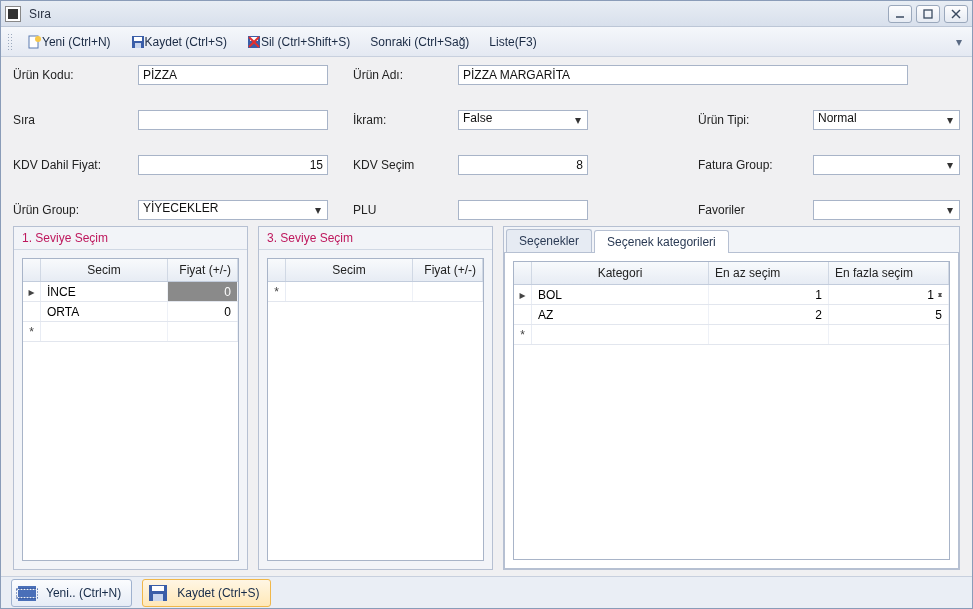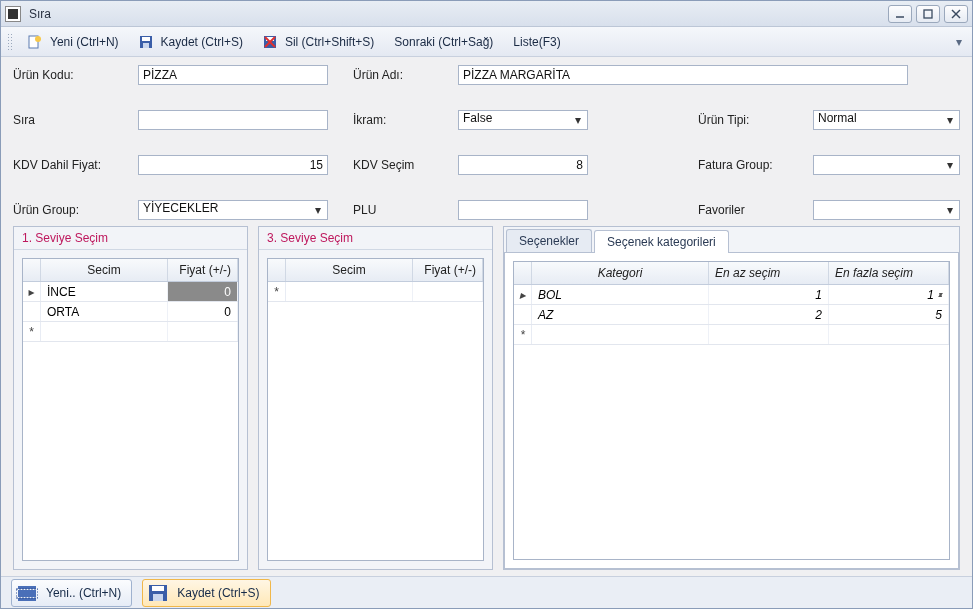--- a/index.html
+++ b/index.html
@@ -9,21 +9,21 @@
 .titlebar { height: 26px; background: linear-gradient(#e8edf4, #d8e0ec); display: flex; align-items: center; padding: 0 4px; border-bottom: 1px solid #bcc6d6; }
 .titlebar .title-icon { width:16px; height:16px; background:#fff; border:1px solid #888; margin-right:6px; position:relative; }
 .titlebar .title-icon::after{content:"";position:absolute;left:2px;top:2px;right:2px;bottom:2px;background:#333;}
 .titlebar .title { flex:1; color:#283040; padding-left:2px; }
 .winbtns { display:flex; gap:4px; }
 .winbtn { width:24px; height:18px; border:1px solid #9aa8bc; border-radius:3px; background:linear-gradient(#fdfdfe,#e6ebf3); display:flex; align-items:center; justify-content:center; color:#3a4a60; cursor:default; }
 .winbtn svg { width:10px; height:10px; }
 
 .toolbar { height:30px; background:linear-gradient(#f5f7fb,#e4e9f2); border-bottom:1px solid #c8d0de; display:flex; align-items:center; padding:0 6px; gap:2px; }
 .toolbar .grip { width:6px; height:18px; background-image:radial-gradient(#9aa8bc 1px, transparent 1px); background-size:3px 3px; margin-right:4px; }
-.tbtn { display:flex; align-items:center; gap:8px; padding:3px 8px; color:#1a2a44; cursor:default; border:1px solid transparent; border-radius:3px; }
+.tbtn { display:flex; align-items:center; gap:0; padding:3px 8px; color:#1a2a44; cursor:default; border:1px solid transparent; border-radius:3px; }
 .tbtn .ico { width:14px; height:14px; display:flex; align-items:center; justify-content:center; }
 .toolbar .spacer{flex:1;}
 .toolbar .dd { color:#5a6a84; padding:0 4px; }
 
 .content { flex:1; padding:8px 12px 6px 12px; display:flex; flex-direction:column; gap:6px; }
 
 .formgrid { display:grid; grid-template-columns: 100px 190px 80px 215px 90px 1fr; column-gap:10px; row-gap:6px; align-items:center;gap:25px; }
 .lbl { color:#222; white-space:nowrap; }
 .inp, .cmb { height:20px; border:1px solid #a8b4c8; background:#fff; padding:0 4px; color:#111; width:100%; }
 .cmb { position:relative; padding-right:18px; }
@@ -216,21 +216,21 @@
         </div>
       </div>
 
       <div class="panel right-panel" style="background:#f2f4f8;">
         <div class="panel-body">
           <div class="tabs">
             <div class="tab">Seçenekler</div>
             <div class="tab active">Seçenek kategorileri</div>
           </div>
           <div class="tabpanel">
-            <div class="grid kat-grid" style="height:100%;font-style:italic;">
+            <div class="grid kat-grid" style="height:100%;">
               <div class="ghead">
                 <div class="ghi"></div>
                 <div class="gh">Kategori</div>
                 <div class="gh">En az seçim</div>
                 <div class="gh">En fazla seçim</div>
               </div>
               <div class="gbody">
                 <div class="grow">
                   <div class="gic">▸</div>
                   <div class="gc cat">BOL</div>

